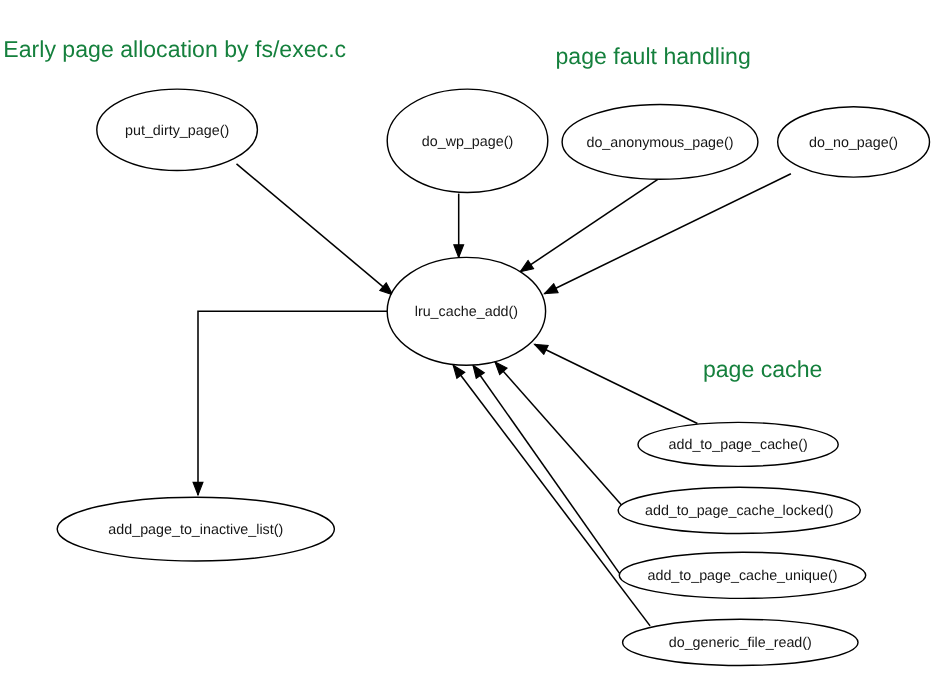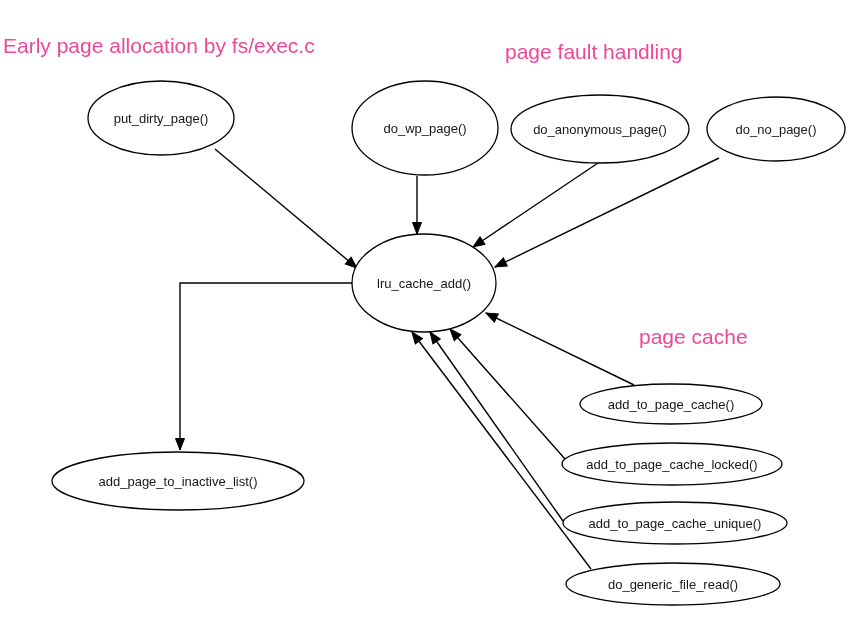--- a/index.html
+++ b/index.html
@@ -15,21 +15,21 @@
     background: #ffffff;
     overflow: hidden;
   }
   #diagram-svg {
     position: absolute;
     left: 0;
     top: 0;
   }
   .heading {
     position: absolute;
-    color: #ec4899;
+    color: #15803d;
     font-size: 21px;
     line-height: 1.15;
     white-space: nowrap;
     text-align: right;
   }
   .heading-title { left: 3px;   top: 34px;  }
   .heading-fault { left: 505px; top: 40px;  }
   .heading-cache { left: 639px; top: 325px; }
 
   .edge {

